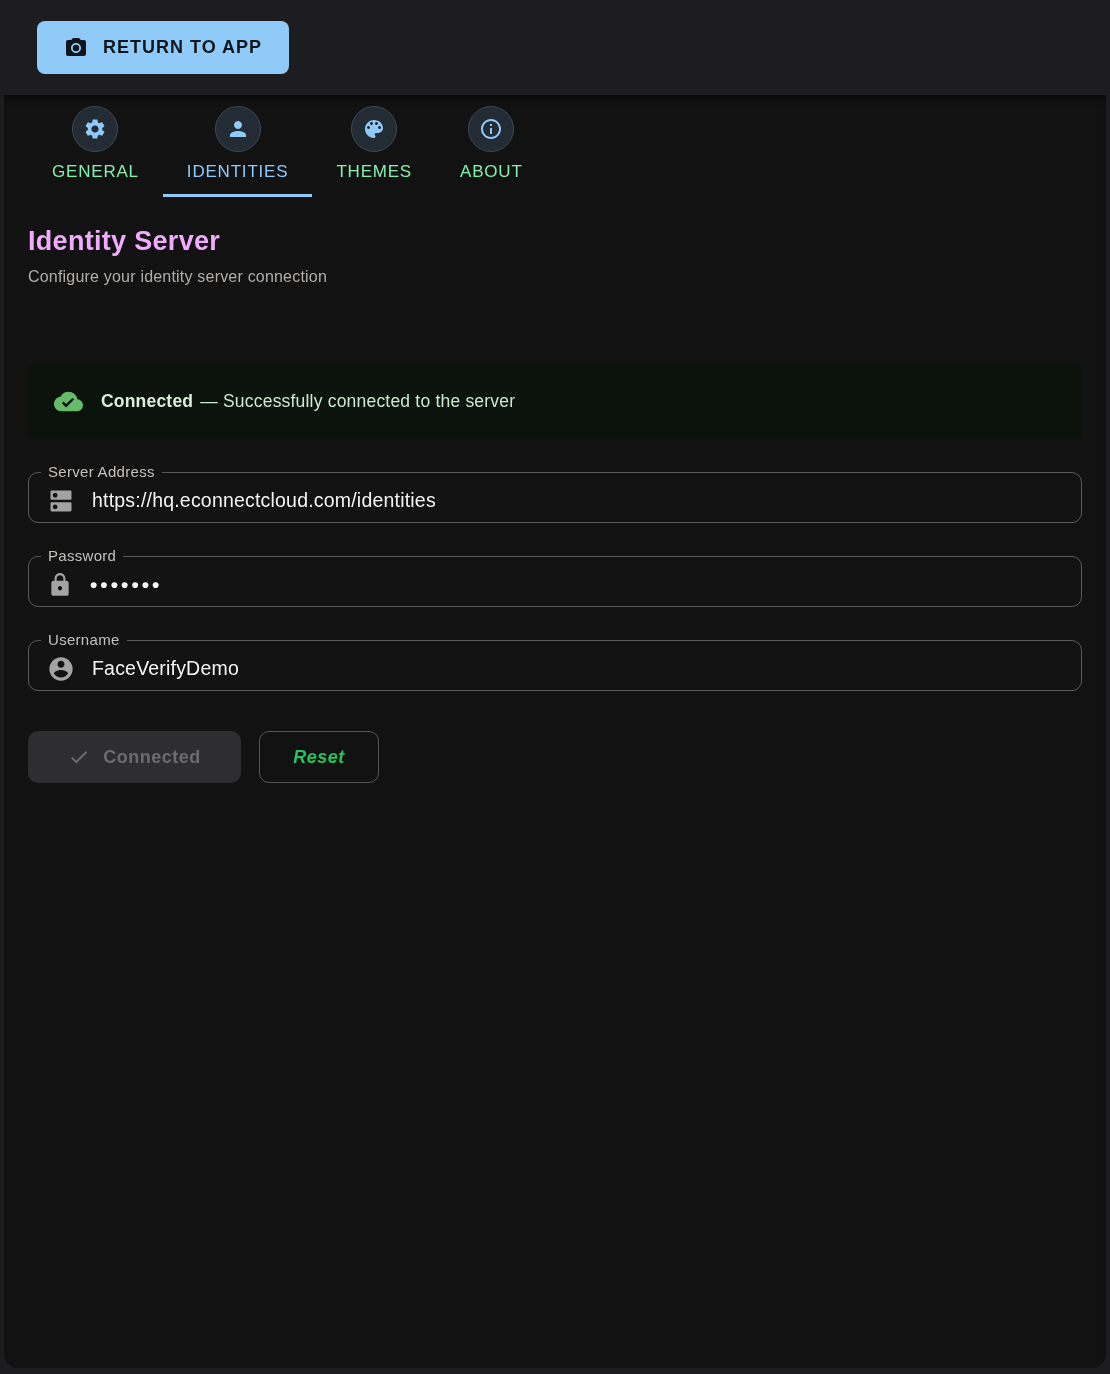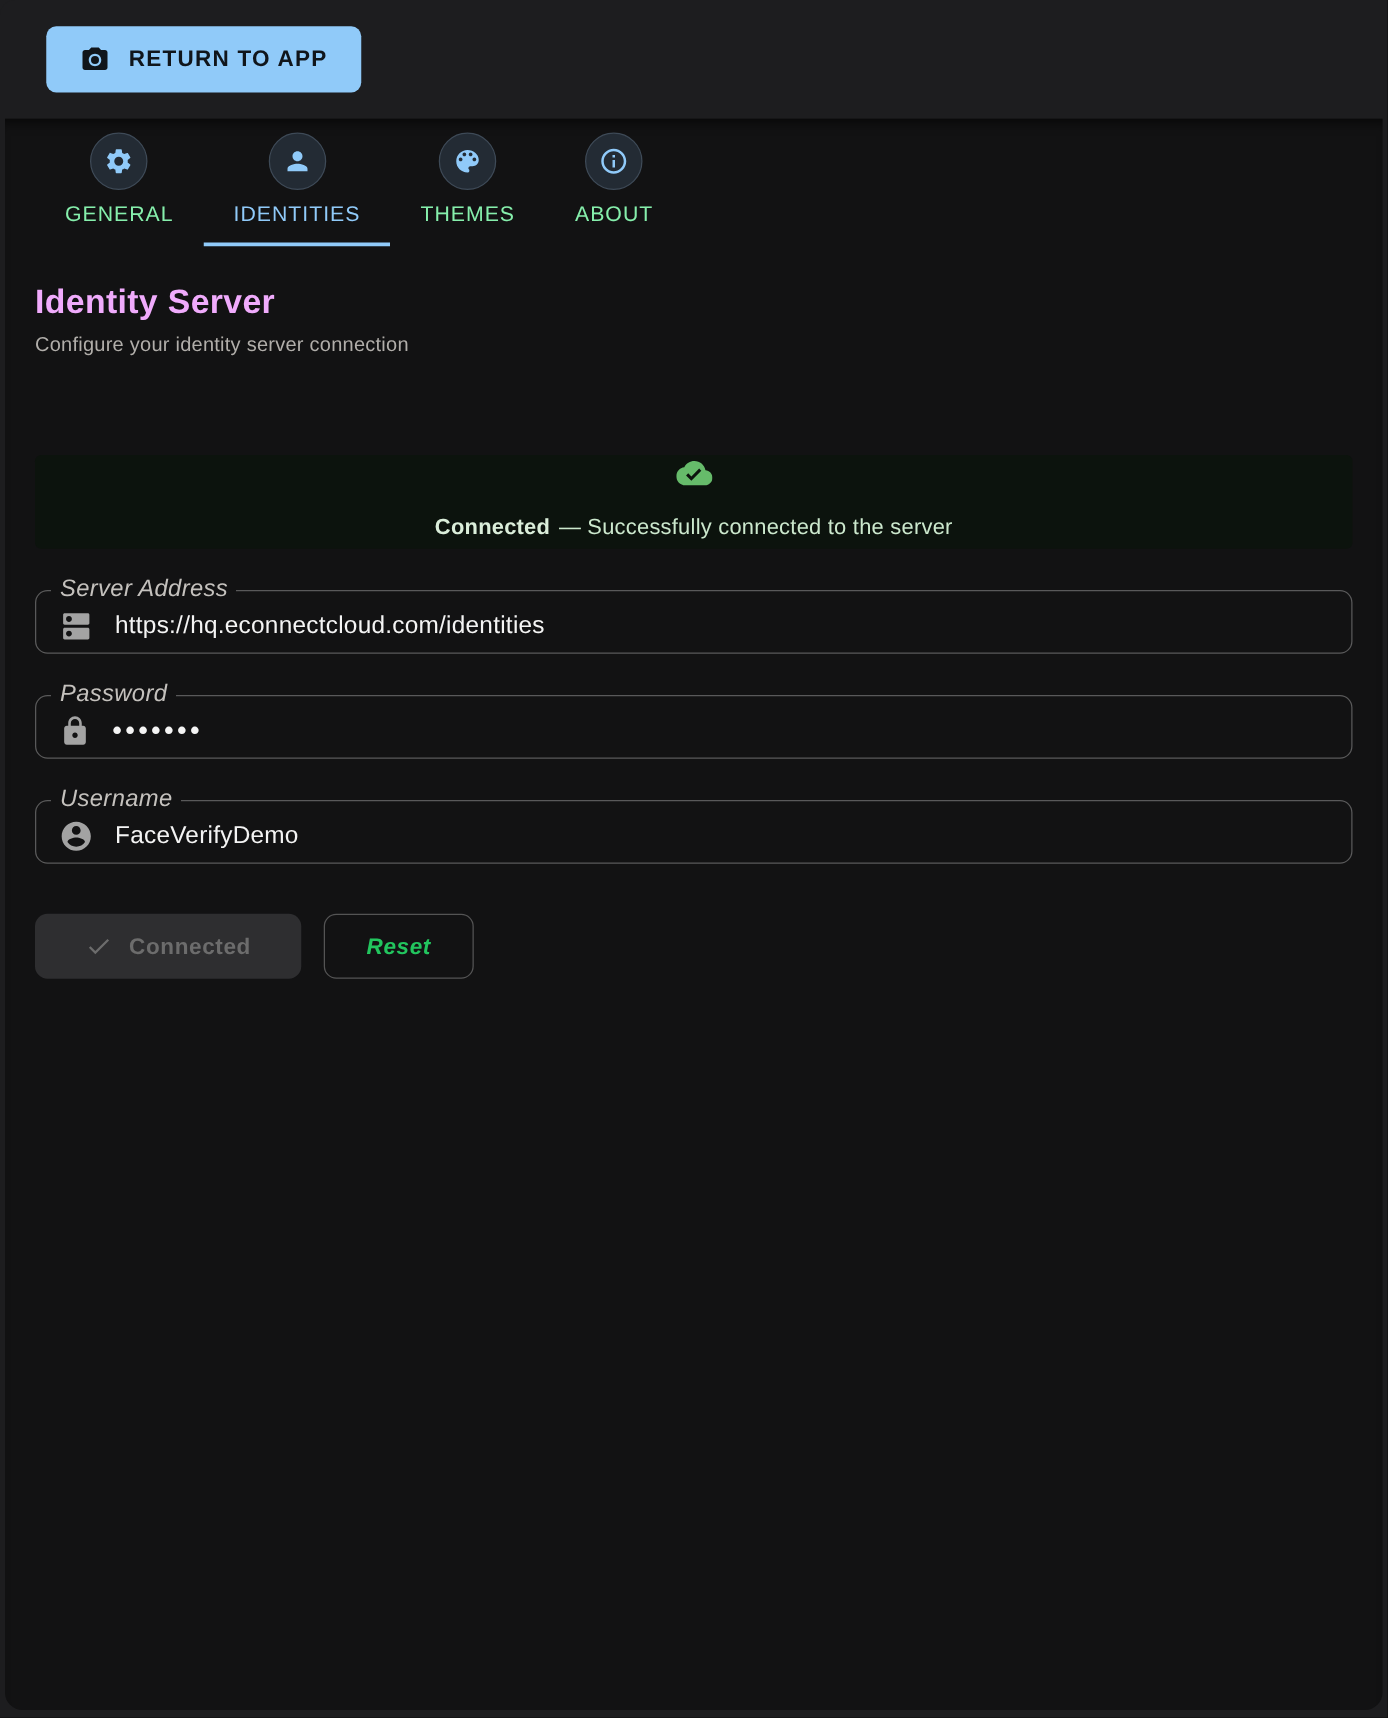--- a/index.html
+++ b/index.html
@@ -74,37 +74,36 @@
   }
   .page-subtitle {
     margin-top:11px; font-size:16px; color:#b1aeaa; letter-spacing:0.2px;
   }
   
   .alert {
     margin-top:78px; height:75px;
     background:#0c130d; border-radius:5px;
     display:flex; align-items:center;
     padding:0 26px; gap:18px;
-    font-size:17.5px; color:#cce8cd; letter-spacing:0.2px;flex-direction:column;
+    font-size:17.5px; color:#cce8cd; letter-spacing:0.2px;
   }
   .alert svg { display:block; flex:none; }
   .alert .state { font-weight:700; color:#dbeeda; }
   .alert .msg { margin-left:7px; }
   
   fieldset.field {
     position:relative;
     margin-top:26px; height:58px;
     border:1px solid rgba(255,255,255,0.30);
     border-radius:10px;
   }
   fieldset.field legend {
     margin-left:12px; padding:0 7px;
-    font-size:19px; color:#c4c1bd; letter-spacing:0.3px;
+    font-size:15px; color:#c4c1bd; letter-spacing:0.3px;
     line-height:14px;
-    font-style:italic;
   }
   .field-row {
     position:absolute; left:0; right:0; top:0; bottom:0;
     display:flex; align-items:center;
     padding:0 18px; gap:17px;
   }
   .field-row svg { display:block; flex:none; }
   .field-value {
     font-size:19.5px; color:#f4f4f4; letter-spacing:0.2px;
     white-space:nowrap; overflow:hidden;

